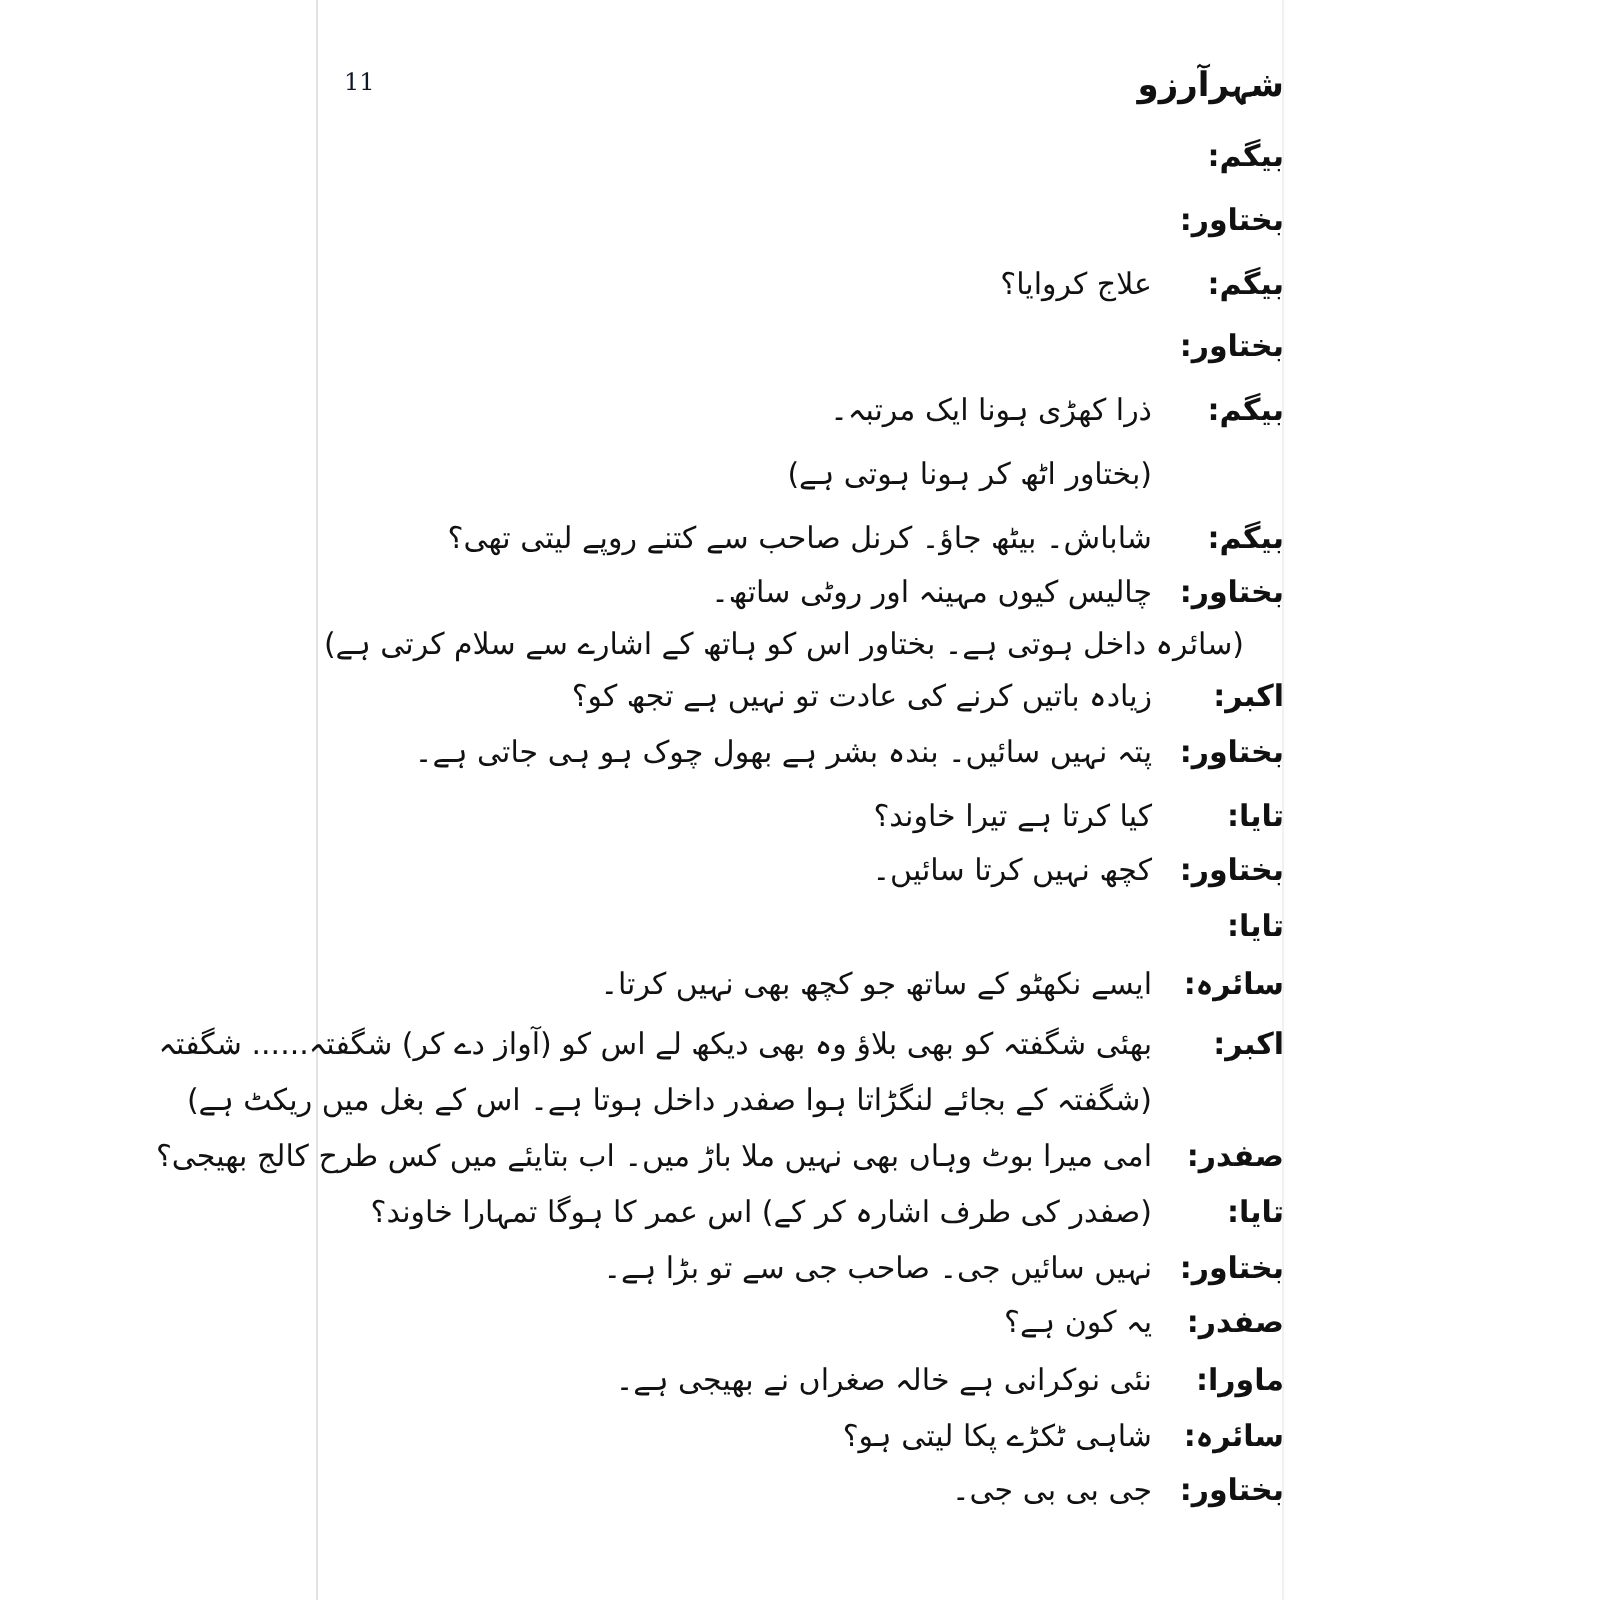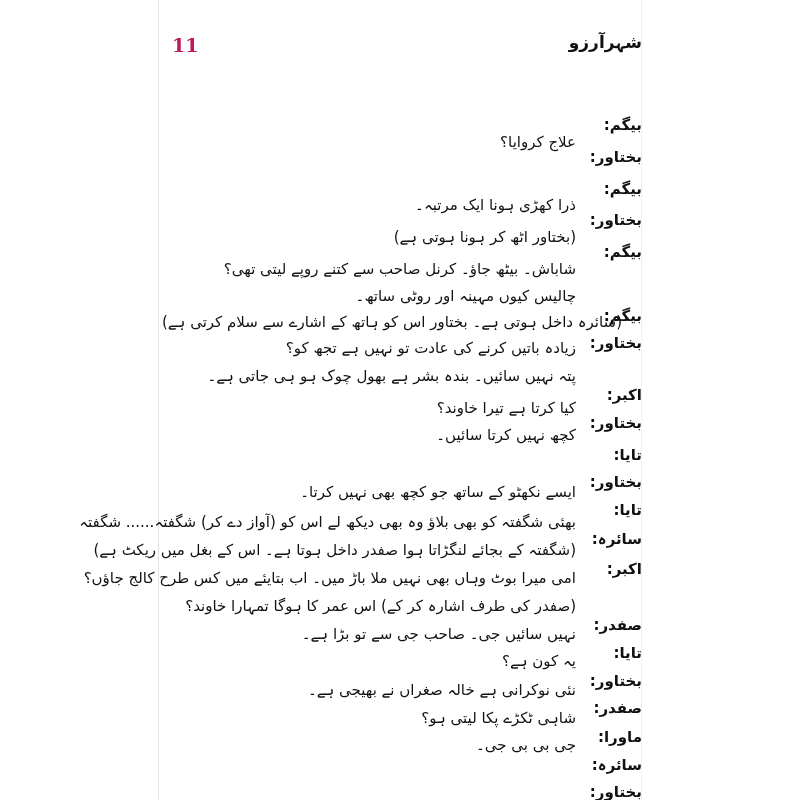--- a/index.html
+++ b/index.html
@@ -2,26 +2,26 @@
 <html><head>
 <meta charset="utf-8">
 <style>
   html, body { margin:0; padding:0; background:#ffffff; }
   body { width:800px; height:800px; position:relative; overflow:hidden;
          font-family:"DejaVu Sans", sans-serif; color:#111; }
   .page-edge { position:absolute; top:0; bottom:0; width:1px; background:#e2e2e2; }
   .page-edge.left { left:158px; }
   .page-edge.right { left:641px; background:#f0f0f0; }
   .page-number { position:absolute; left:172px; top:34px; font-family:"DejaVu Serif", serif;
-                 font-weight:bold; font-size:19px; color:#be185d; }
+                 font-weight:normal; font-size:12px; color:#0f172a; }
   .running-head { position:absolute; right:158px; top:32px; direction:rtl; font-weight:bold;
                   font-size:17px; color:#111; }
   .line { position:absolute; left:160px; right:158px; height:28px; direction:rtl;
           font-size:15px; line-height:28px; white-space:nowrap; }
-  .speaker { position:absolute; right:0; top:0; width:60px; text-align:right; font-weight:bold;margin-top:47px; }
+  .speaker { position:absolute; right:0; top:0; width:60px; text-align:right; font-weight:bold; }
   .speech { position:absolute; right:66px; top:0; text-align:right; }
   .stage { position:absolute; right:66px; top:0; text-align:right; }
 </style>
 </head>
 <body>
 
 <div class="page-edge left"></div>
 <div class="page-edge right"></div>
 
 <div class="page-number">11</div>
@@ -87,21 +87,21 @@
   <div class="line" style="top:508px">
     <span class="speaker">اکبر:</span>
     <span class="speech">بھئی شگفتہ کو بھی بلاؤ وہ بھی دیکھ لے اس کو (آواز دے کر) شگفتہ...... شگفتہ</span>
   </div>
   <div class="line" style="top:536px">
     <span class="speaker"></span>
     <span class="stage">(شگفتہ کے بجائے لنگڑاتا ہوا صفدر داخل ہوتا ہے۔ اس کے بغل میں ریکٹ ہے)</span>
   </div>
   <div class="line" style="top:564px">
     <span class="speaker">صفدر:</span>
-    <span class="speech">امی میرا بوٹ وہاں بھی نہیں ملا باڑ میں۔ اب بتایئے میں کس طرح کالج جاؤں؟</span>
+    <span class="speech">امی میرا بوٹ وہاں بھی نہیں ملا باڑ میں۔ اب بتایئے میں کس طرح کالج بھیجی؟</span>
   </div>
   <div class="line" style="top:592px">
     <span class="speaker">تایا:</span>
     <span class="speech">(صفدر کی طرف اشارہ کر کے) اس عمر کا ہوگا تمہارا خاوند؟</span>
   </div>
   <div class="line" style="top:620px">
     <span class="speaker">بختاور:</span>
     <span class="speech">نہیں سائیں جی۔ صاحب جی سے تو بڑا ہے۔</span>
   </div>
   <div class="line" style="top:647px">

